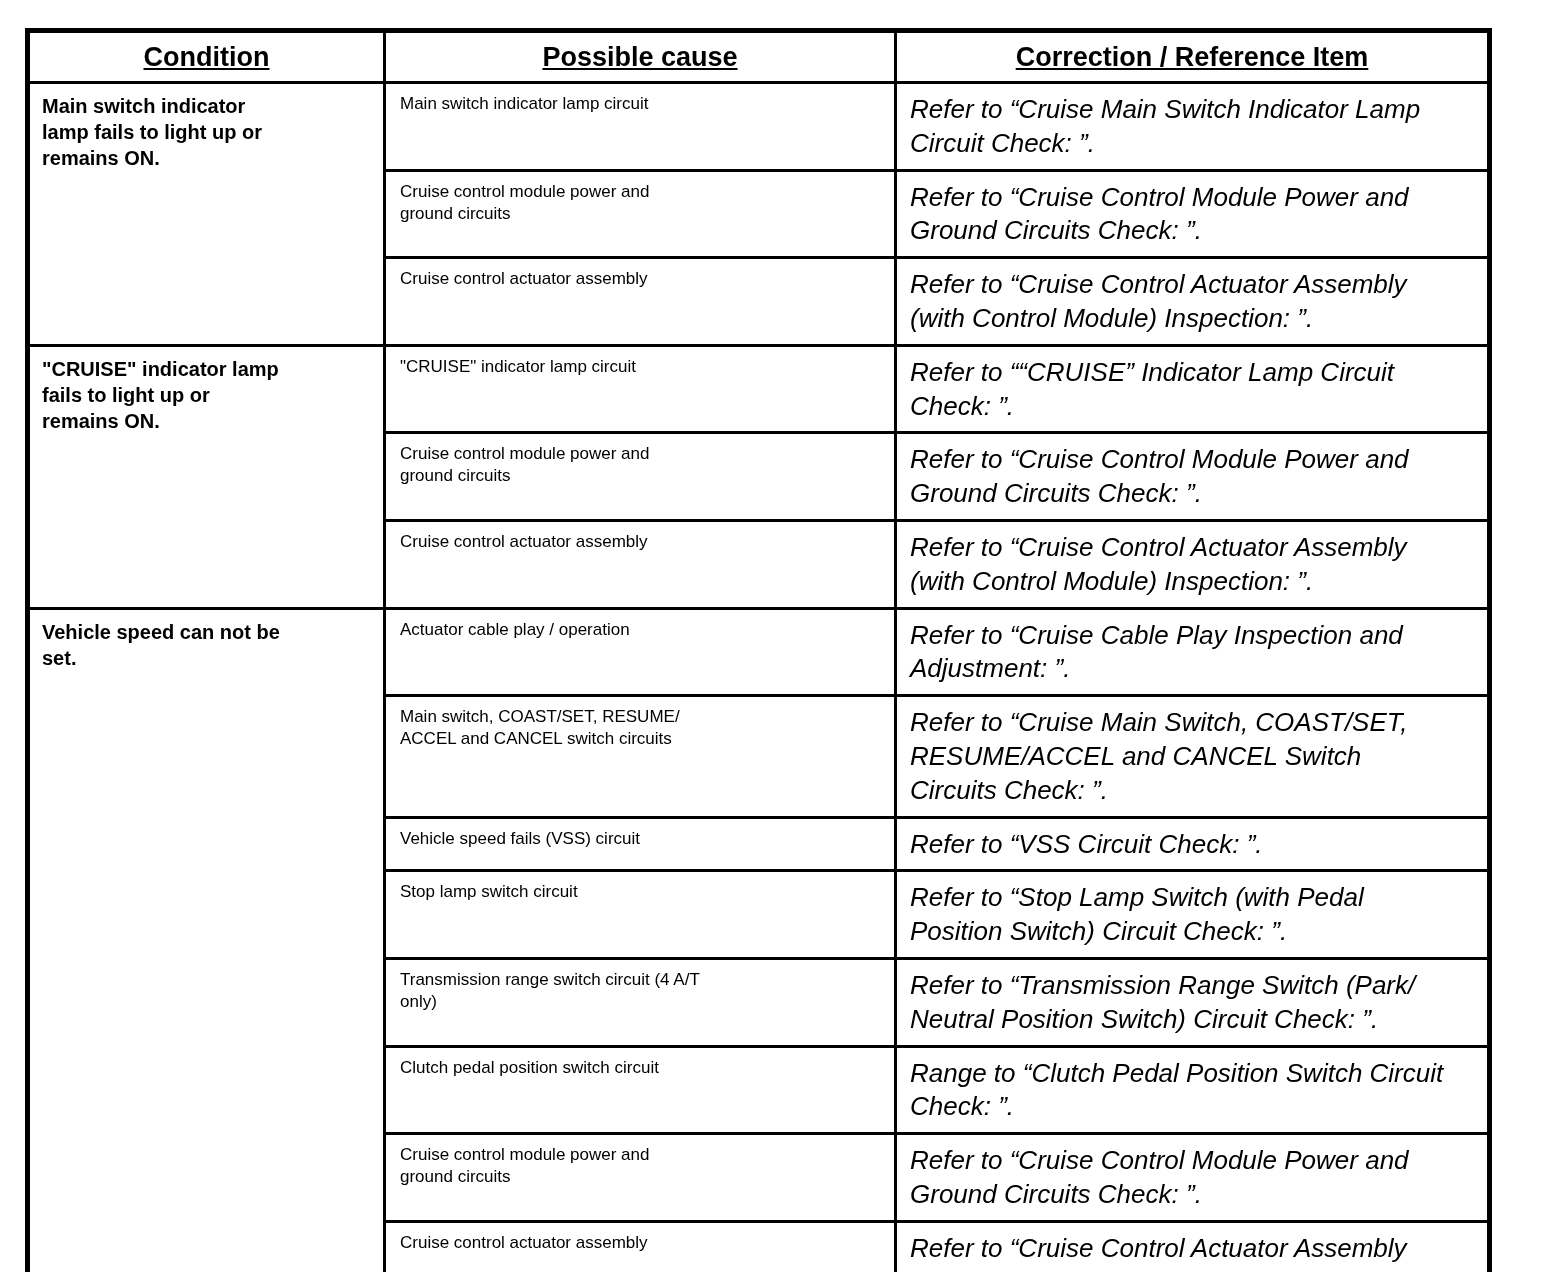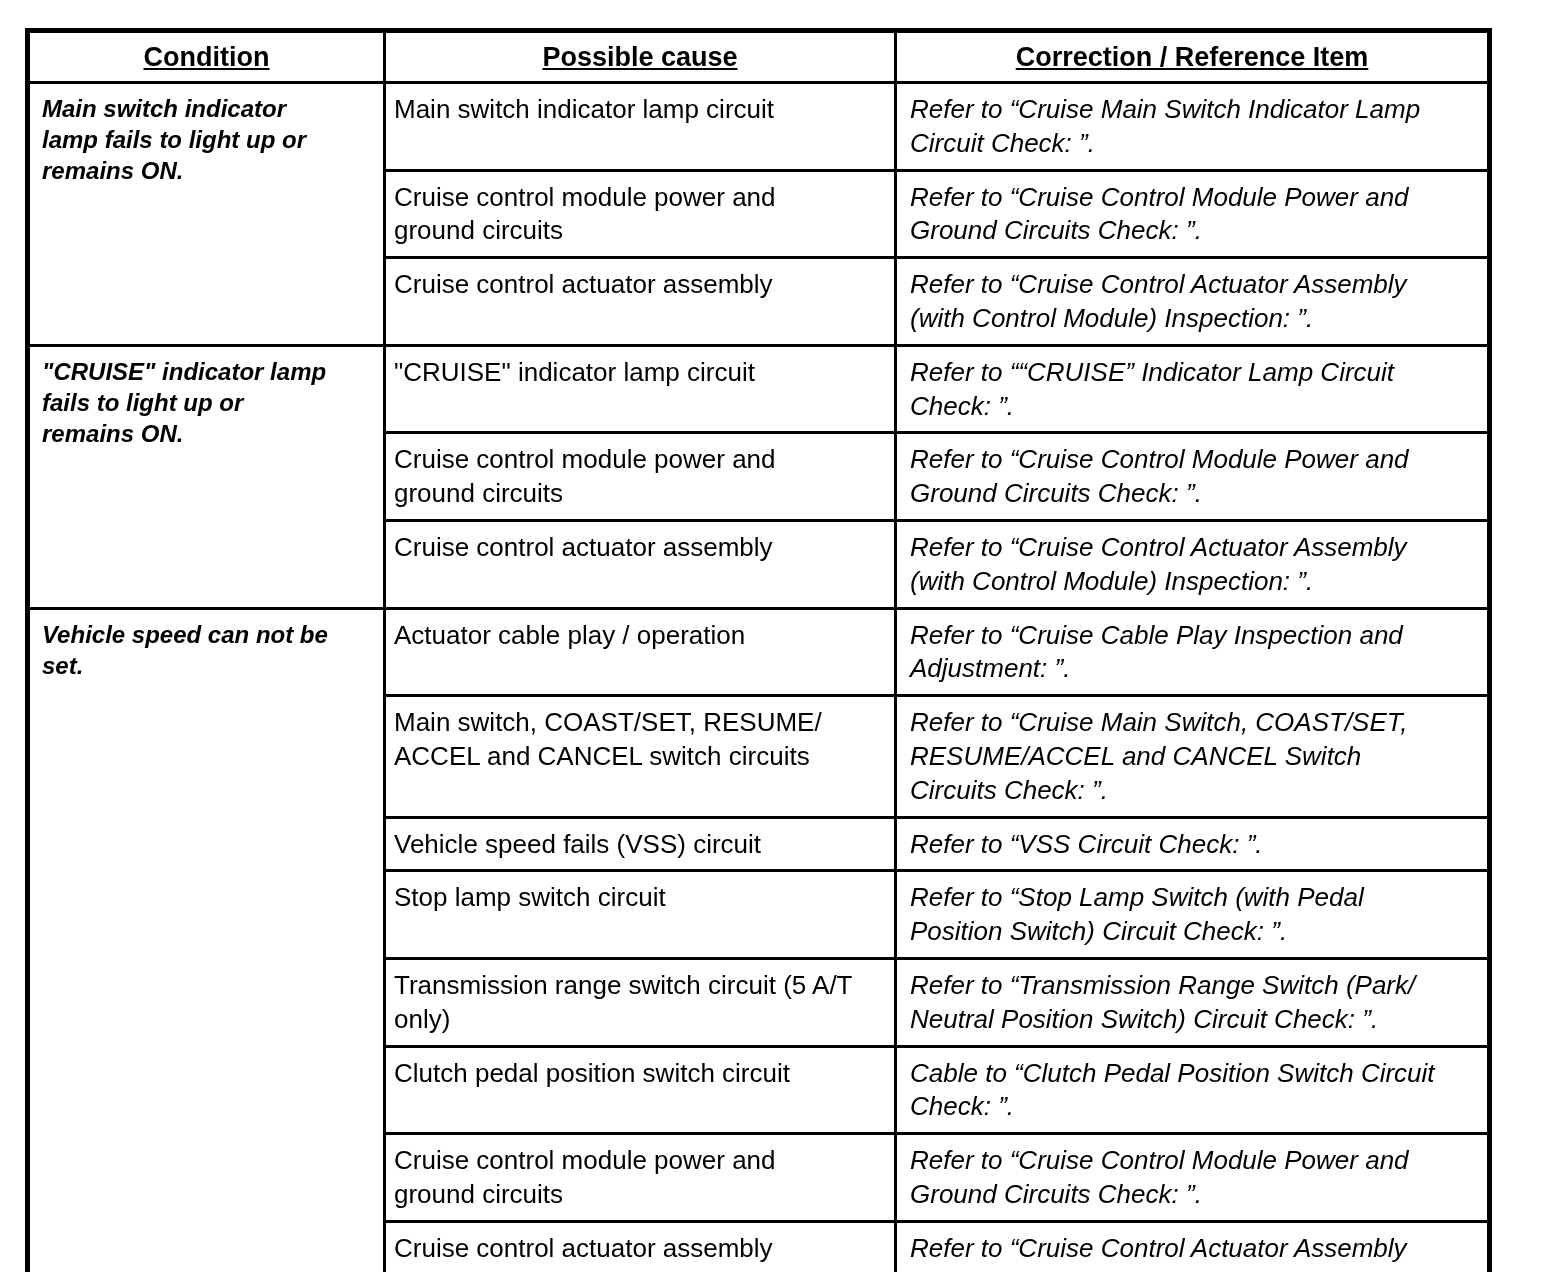--- a/index.html
+++ b/index.html
@@ -34,32 +34,31 @@
   th.hdr {
     font-size: 27px;
     font-weight: bold;
     text-align: center;
     vertical-align: middle;
     padding: 4px 6px;
     height: 40px;
     text-decoration: underline;
   }
   td.cond {
-    font-size: 24px;
+    font-size: 20px;
     font-weight: bold;
-    font-style: italic;
     vertical-align: top;
     padding: 9px 8px 8px 12px;
     line-height: 1.3;
     white-space: pre-line;
   }
   td.cause {
-    font-size: 26px;
+    font-size: 17px;
     vertical-align: top;
-    padding: 9px 8px 8px 8px;
+    padding: 9px 8px 8px 14px;
     line-height: 1.3;
     white-space: pre-line;
   }
   td.corr {
     font-size: 26px;
     font-style: italic;
     vertical-align: top;
     padding: 9px 8px 8px 13px;
     line-height: 1.3;
     white-space: pre-line;
@@ -139,28 +138,28 @@
         <tr style="height: 52px;">
           <td class="cause">Vehicle speed fails (VSS) circuit</td>
           <td class="corr">Refer to “VSS Circuit Check: ”.</td>
         </tr>
         <tr style="height: 82px;">
           <td class="cause">Stop lamp switch circuit</td>
           <td class="corr">Refer to “Stop Lamp Switch (with Pedal
 Position Switch) Circuit Check: ”.</td>
         </tr>
         <tr style="height: 84px;">
-          <td class="cause">Transmission range switch circuit (5 A/T
+          <td class="cause">Transmission range switch circuit (4 A/T
 only)</td>
           <td class="corr">Refer to “Transmission Range Switch (Park/
 Neutral Position Switch) Circuit Check: ”.</td>
         </tr>
         <tr style="height: 79px; margin-top: 41px;">
           <td class="cause">Clutch pedal position switch circuit</td>
-          <td class="corr">Cable to “Clutch Pedal Position Switch Circuit
+          <td class="corr">Range to “Clutch Pedal Position Switch Circuit
 Check: ”.</td>
         </tr>
         <tr style="height: 82px;">
           <td class="cause">Cruise control module power and
 ground circuits</td>
           <td class="corr">Refer to “Cruise Control Module Power and
 Ground Circuits Check: ”.</td>
         </tr>
         <tr style="height: 80px;">
           <td class="cause">Cruise control actuator assembly</td>

